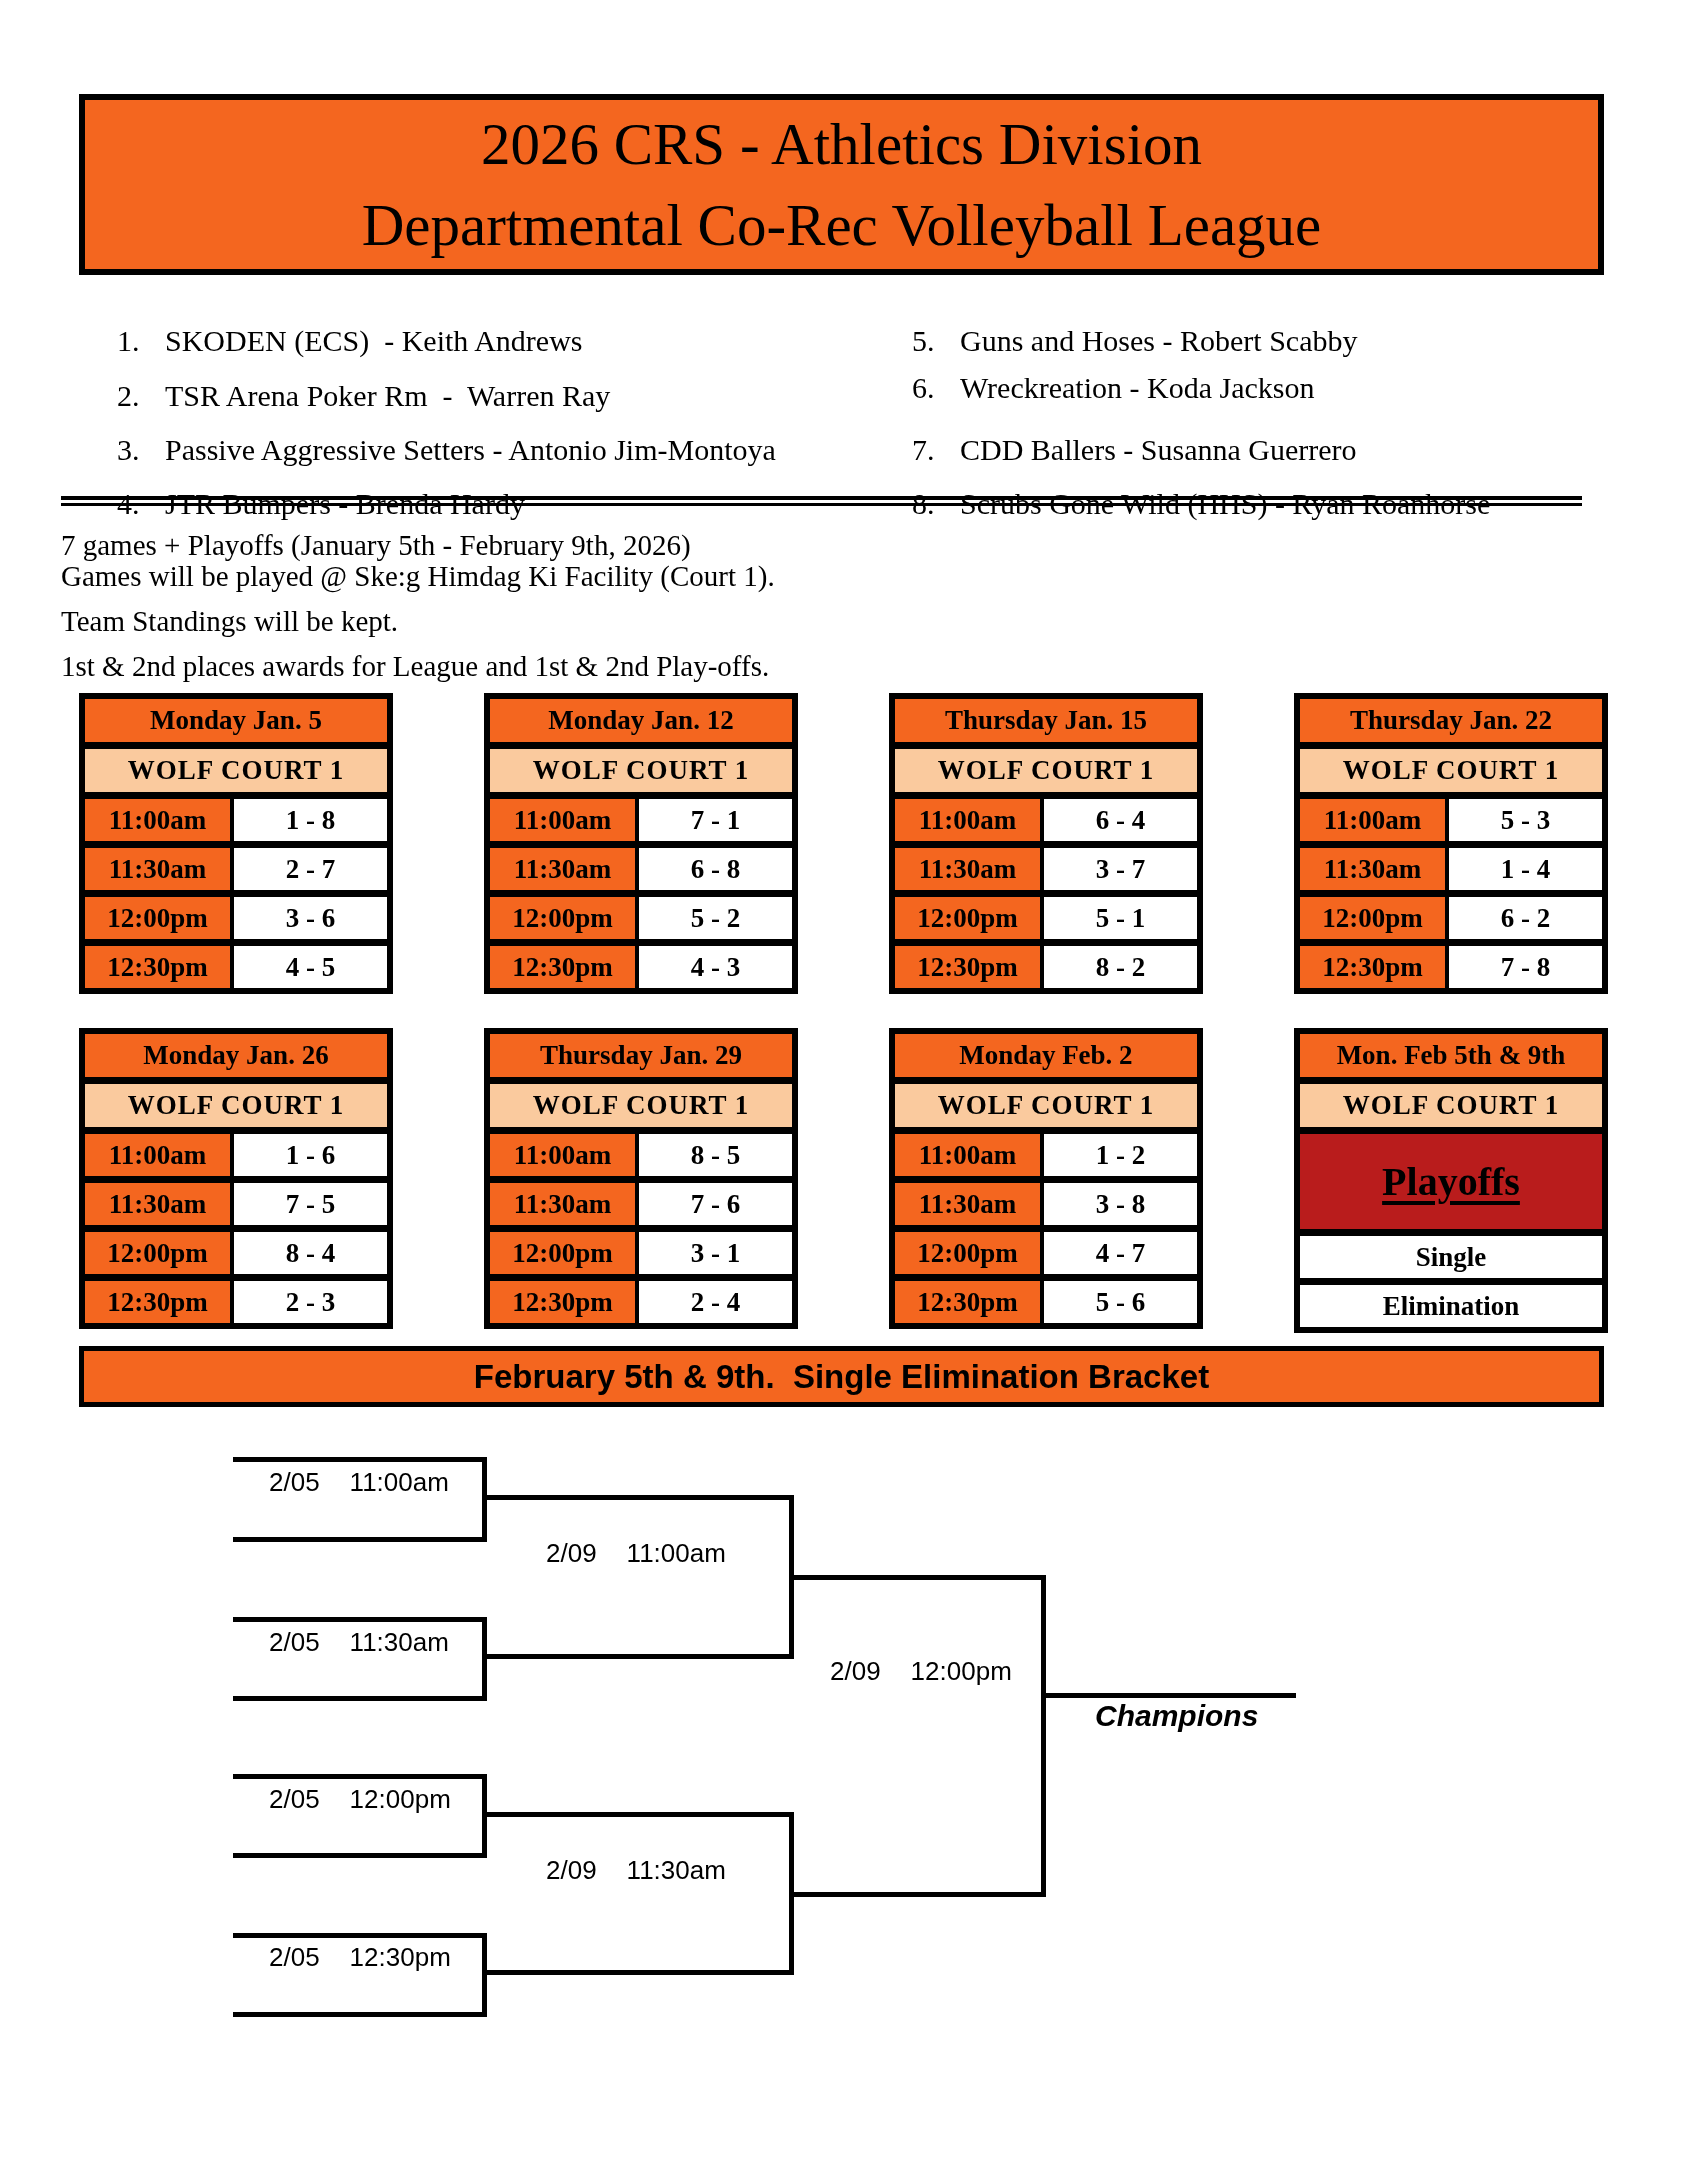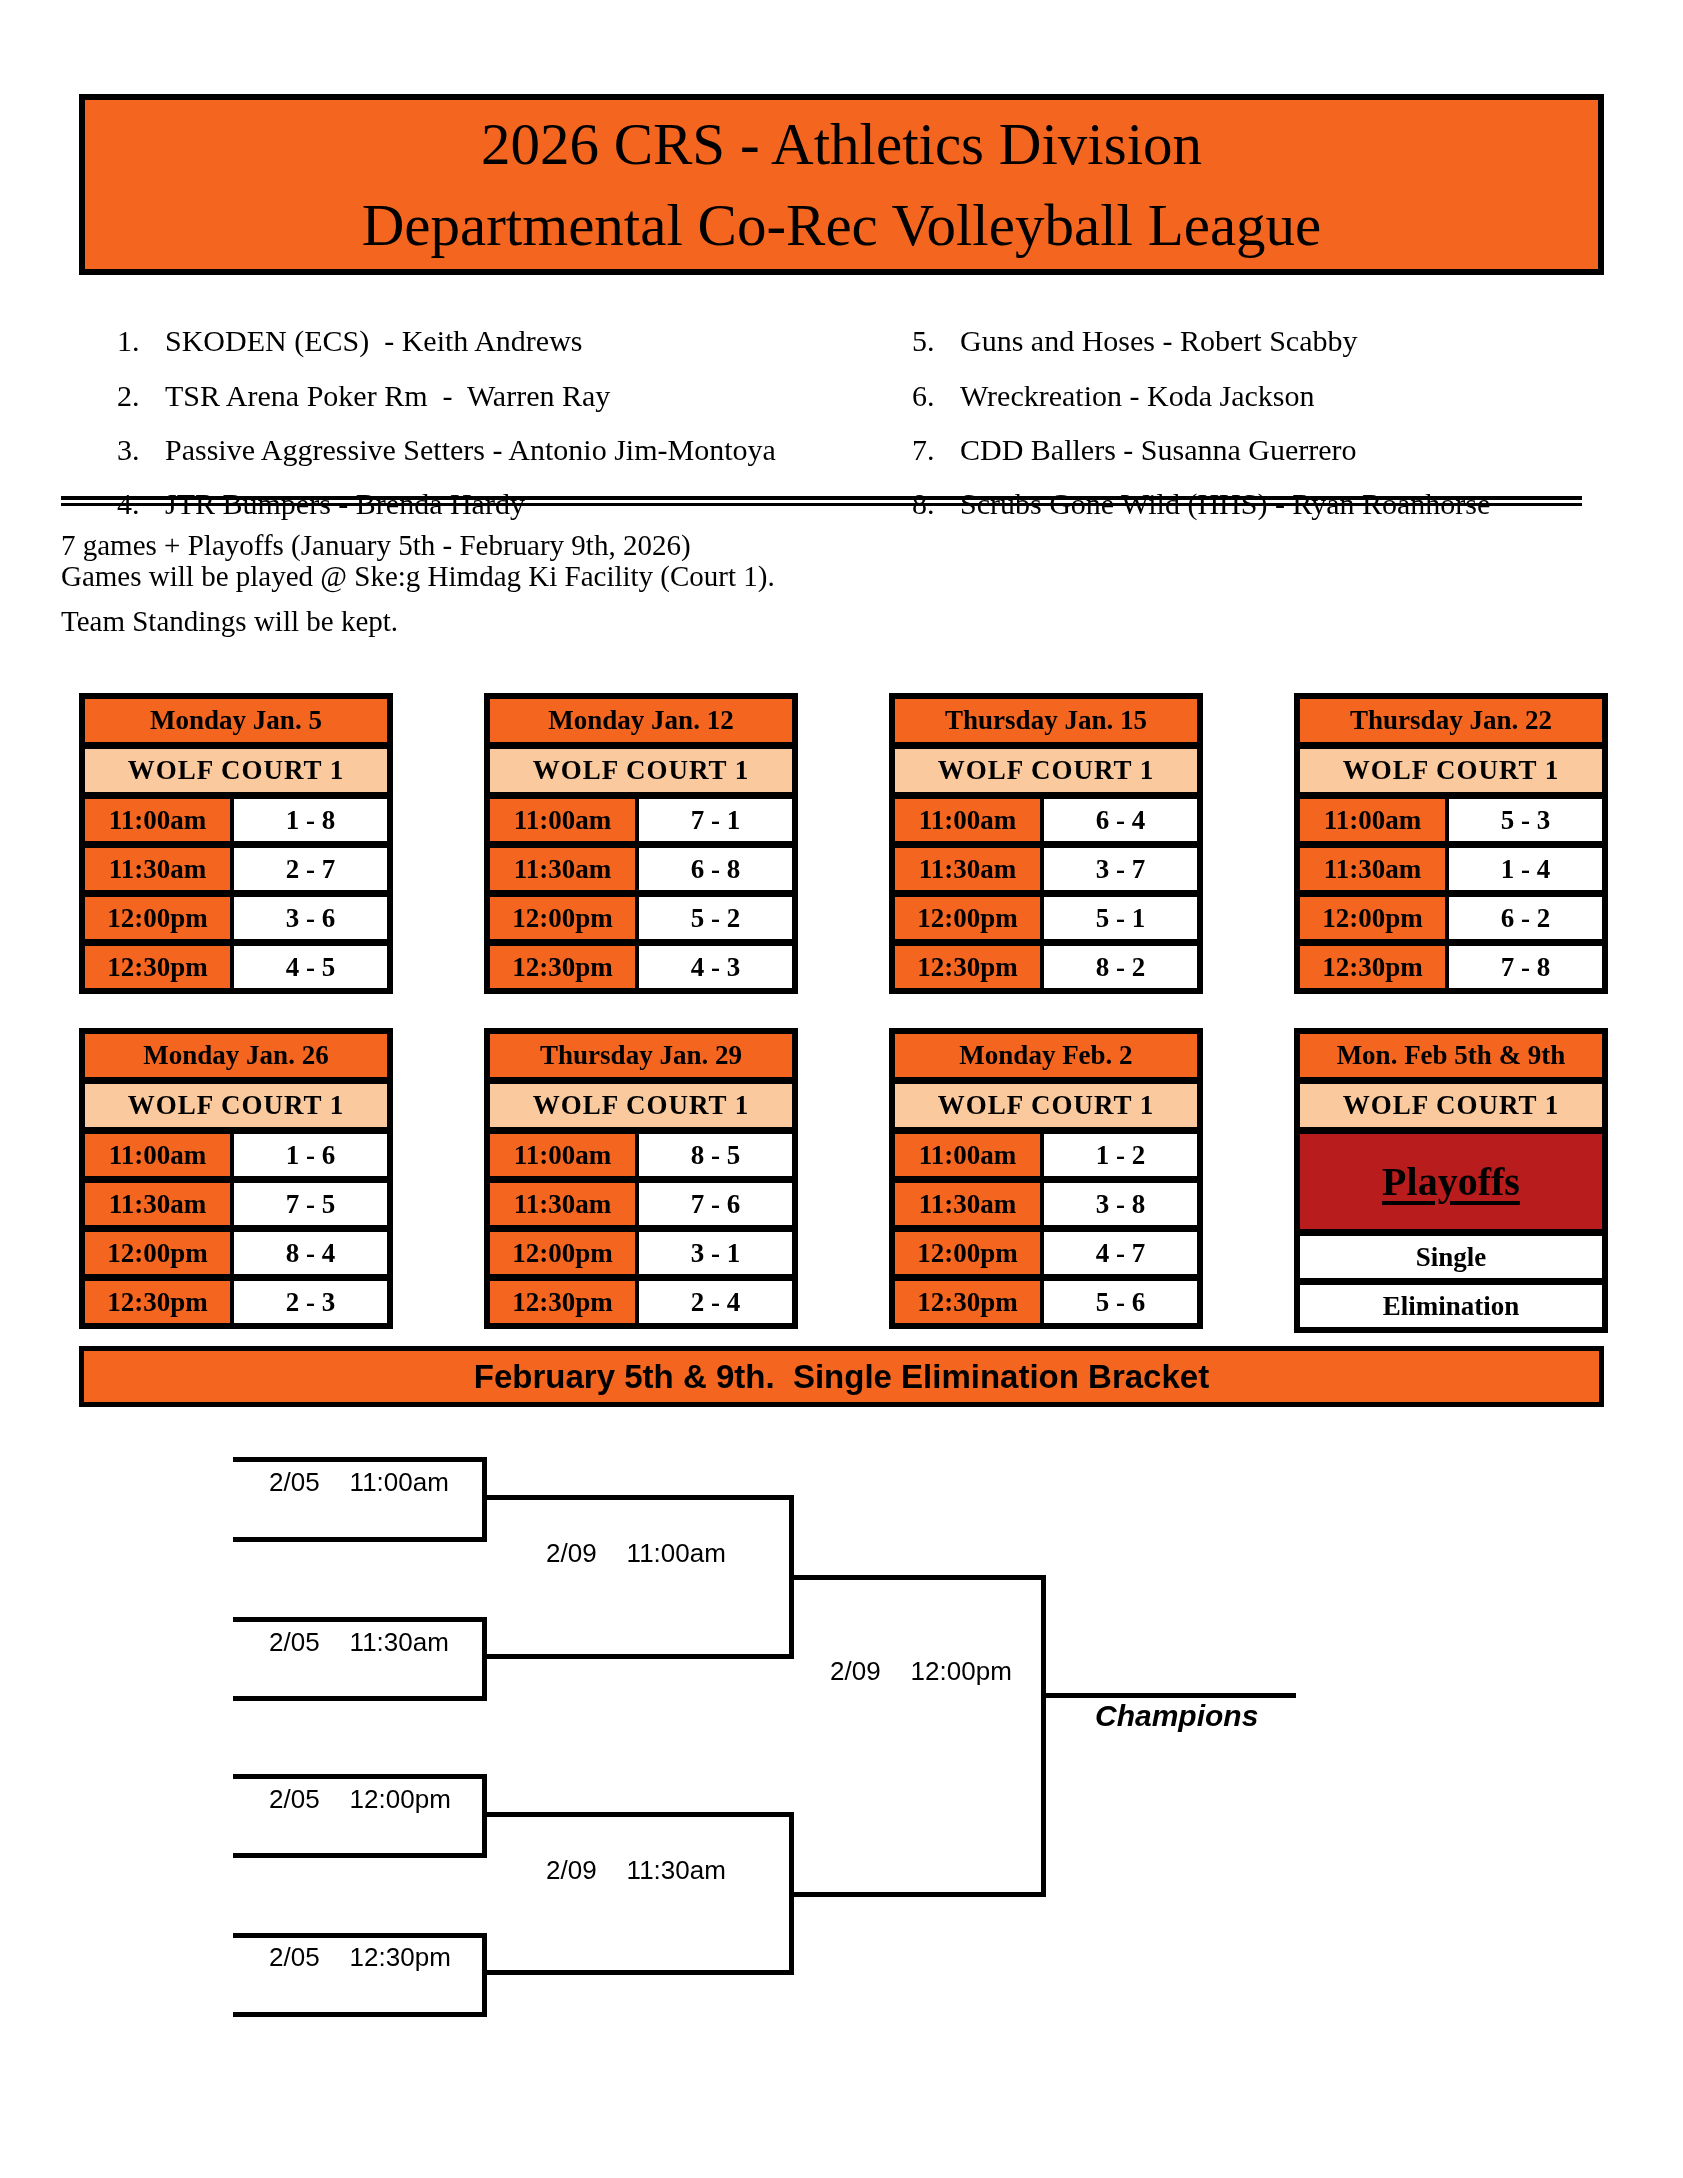--- a/index.html
+++ b/index.html
@@ -71,32 +71,33 @@
     <span class="t-num">1.</span><span>SKODEN (ECS)  - Keith Andrews</span></div>
   <div class="team-row" style="left:87px; top:345px;">
     <span class="t-num">2.</span><span>TSR Arena Poker Rm  -  Warren Ray</span></div>
   <div class="team-row" style="left:87px; top:399px;">
     <span class="t-num">3.</span><span>Passive Aggressive Setters - Antonio Jim-Montoya</span></div>
   <div class="team-row" style="left:87px; top:453px;">
     <span class="t-num">4.</span><span>JTR Bumpers - Brenda Hardy</span></div>
 
   <div class="team-row" style="left:882px; top:290px;">
     <span class="t-num">5.</span><span>Guns and Hoses - Robert Scabby</span></div>
-  <div class="team-row" style="left:882px; top:345px;">
+  <div class="team-row" style="left:882px; top:337px;">
     <span class="t-num">6.</span><span>Wreckreation - Koda Jackson</span></div>
   <div class="team-row" style="left:882px; top:399px;">
     <span class="t-num">7.</span><span>CDD Ballers - Susanna Guerrero</span></div>
   <div class="team-row" style="left:882px; top:453px;">
     <span class="t-num">8.</span><span>Scrubs Gone Wild (HHS) - Ryan Roanhorse</span></div>
 
   <div class="rule-double"></div>
 
   <div class="info-line" style="top:528px;">7 games + Playoffs (January 5th - February 9th, 2026)</div>
   <div class="info-line" style="top:559px;">Games will be played @ Ske:g Himdag Ki Facility (Court 1).</div>
   <div class="info-line" style="top:604px;">Team Standings will be kept.</div>
+  <div class="info-line" style="top:649px;">1st &amp; 2nd places awards for League and 1st &amp; 2nd Play-offs.</div>
 
   <div class="sched" style="left:79px; top:693px;">
     <div class="cell s-head">Monday Jan. 5</div>
     <div class="cell s-court">WOLF COURT 1</div>
     <div class="s-row">
       <div class="cell s-time">11:00am</div>
       <div class="cell s-match">1 - 8</div>
       </div>
     <div class="s-row">
       <div class="cell s-time">11:30am</div>

